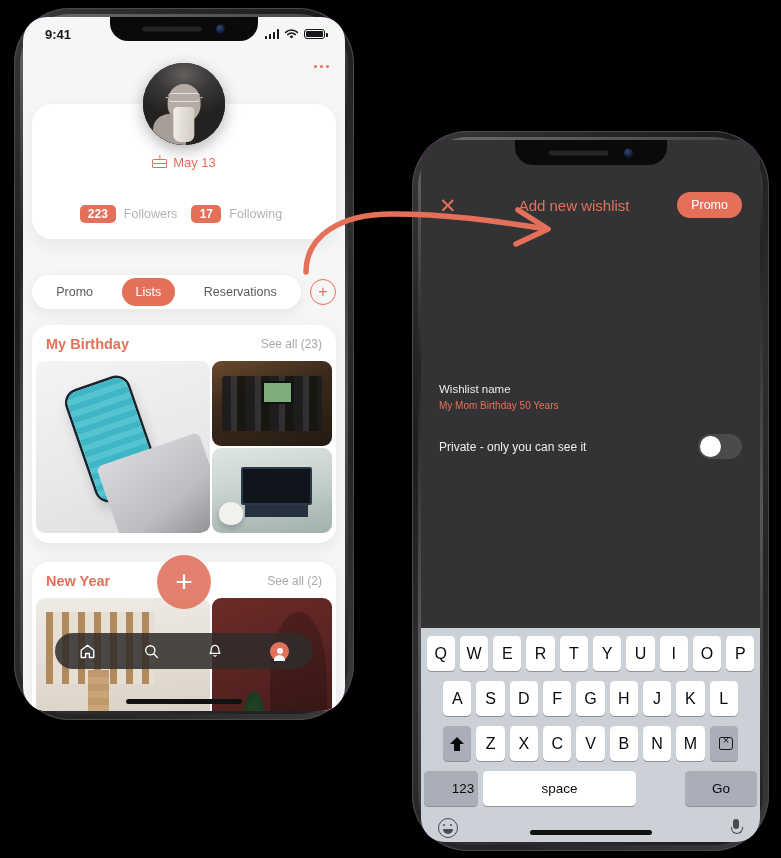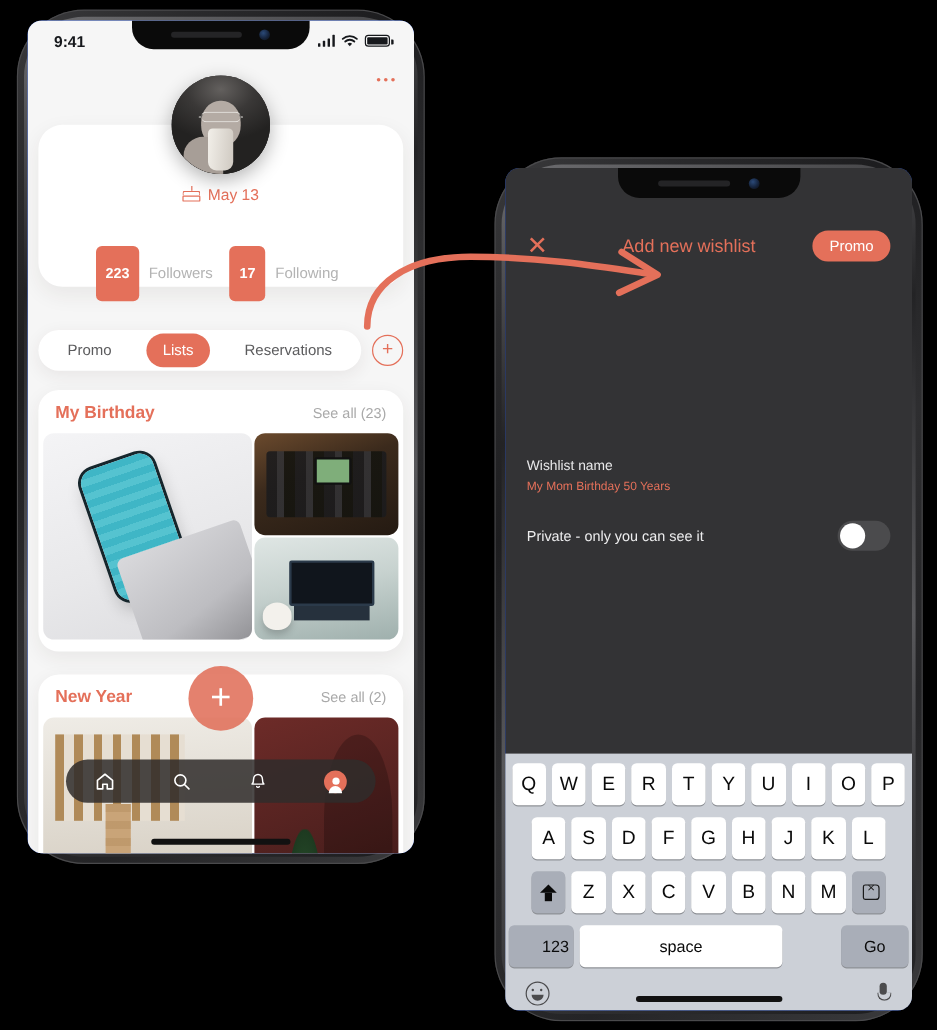--- a/index.html
+++ b/index.html
@@ -19,23 +19,23 @@
     border-radius: 56px;
     box-shadow: 0 0 0 1px #4a4a4c inset, 0 22px 48px rgba(0,0,0,.65);
   }
   .phone .rim {
     position: absolute; inset: 6px;
     border-radius: 50px;
     background: linear-gradient(160deg,#6d6d70,#232325 28%,#58585b 60%,#1c1c1e);
   }
   .phone .screen {
     position: absolute; inset: 9px;
-    border-radius: 12px;
+    border-radius: 24px;
     overflow: hidden;
-    background: #1d4ed8;
+    background: #a21caf;
   }
   .notch {
     position: absolute; top: 0; left: 50%; transform: translateX(-50%);
     background: #0a0a0a; z-index: 40;
     border-bottom-left-radius: 18px; border-bottom-right-radius: 18px;
   }
   .notch .spk {
     position: absolute; left: 50%; top: 50%;
     transform: translate(-70%,-50%);
     width: 40%; height: 5px; border-radius: 3px;
@@ -112,21 +112,21 @@
   .cake .bot { position:absolute; left:0; right:0; bottom:0; height:5px;
       border:1.3px solid #e4705a; border-radius:1px; }
   .cake .candle { position:absolute; left:50%; top:0; transform:translateX(-50%);
       width:1.3px; height:4px; background:#e4705a; }
 
   .pname { position: absolute; top: 71px; left: 0; right: 0; text-align: center;
     font-size: 17px; color: #2c2c2e; }
   .stats { position: absolute; top: 101px; left: 0; right: 0;
     display: flex; align-items: center; justify-content: center; gap: 8px; }
   .chip { background: #e4705a; color: #fff; font-size: 12px; font-weight: bold;
-    border-radius: 5px; padding: 16px 8px; min-width: 30px; text-align: center; }
+    border-radius: 5px; padding: 2px 8px; min-width: 30px; text-align: center; }
   .stat-lbl { color: #b3b3b3; font-size: 12.5px; margin-right: 6px; }
 
   .tabs-row { position: absolute; left: 9px; right: 9px; top: 258px;
     display: flex; align-items: center; gap: 9px; }
   .tabs { flex: 1; background: #fff; border-radius: 22px; height: 34px;
     display: flex; align-items: center; justify-content: space-around;
     box-shadow: 0 4px 14px rgba(60,40,35,.08); padding: 0 3px; }
   .tab { font-size: 12.5px; color: #5b5b5d; padding: 7px 14px; border-radius: 18px; white-space: nowrap; }
   .tab.active { background: #e4705a; color: #fff; }
   .plus-sm { width: 26px; height: 26px; border-radius: 50%; flex: none;
@@ -232,21 +232,21 @@
   .key { background: #fff; border-radius: 4.5px; height: 35px;
     display: flex; align-items: center; justify-content: center;
     font-size: 16px; color: #0a0a0a; box-shadow: 0 1px 0 rgba(0,0,0,.3); }
   .krow.r1 .key { width: 28.3px; }
   .krow.r2 { padding: 0 15px; }
   .krow.r2 .key { width: 28.3px; }
   .krow.r3 .key { width: 28.3px; }
   .key.wide { width: 38px; background: #a9aeb8; }
   .key.num { width: 54px; background: #a9aeb8; font-size: 13.5px; padding-left: 24px; }
   .key.space { flex: 1; max-width: 175px; font-size: 13.5px; }
-  .key.go { width: 56px; background: #a9aeb8; font-size: 13.5px; margin-left: 44px; }
+  .key.go { width: 72px; background: #a9aeb8; font-size: 13.5px; margin-left: 44px; }
   .shift-gl { width: 14px; height: 14px; position: relative; }
   .shift-gl::before { content:""; position:absolute; left:50%; top:0; transform:translateX(-50%);
     border-left:7px solid transparent; border-right:7px solid transparent; border-bottom:7px solid #0a0a0a; }
   .shift-gl::after { content:""; position:absolute; left:50%; top:7px; transform:translateX(-50%);
     width:6px; height:7px; background:#0a0a0a; }
   .del-gl { width:18px; height:13px; position:relative; }
   .del-gl::before { content:""; position:absolute; inset:0; left:4px;
     border:1.6px solid #1a1a1a; border-radius:2px 3px 3px 2px; }
   .del-gl::after { content:"\00d7"; position:absolute; left:8px; top:-3px; font-size:11px; color:#1a1a1a; }
   .kbot { display: flex; align-items: center; justify-content: space-between;

